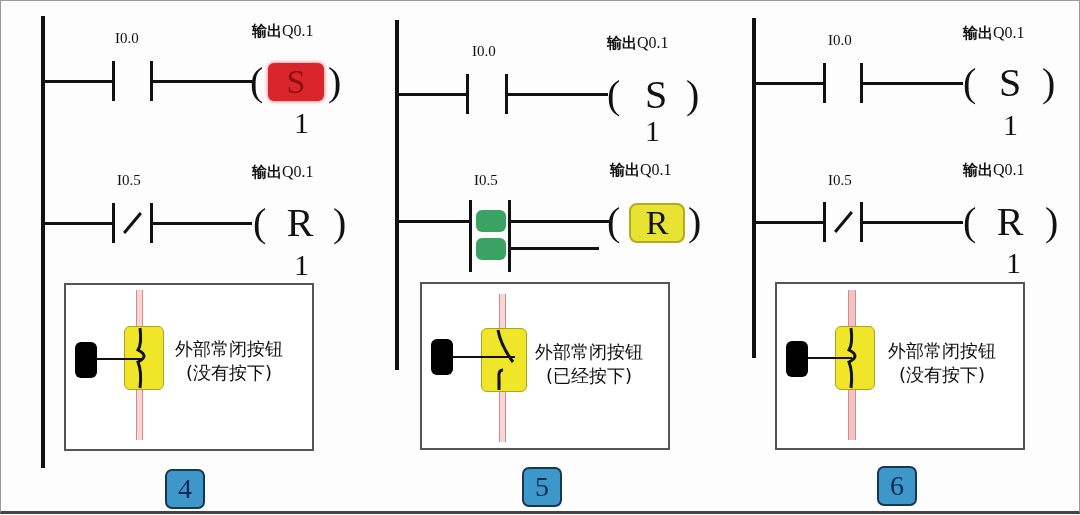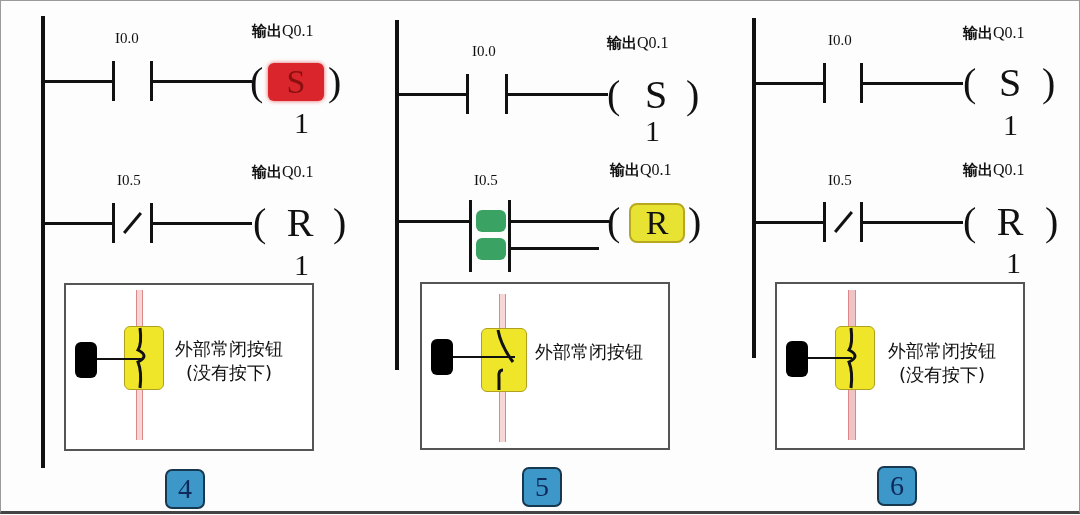--- a/index.html
+++ b/index.html
@@ -112,20 +112,21 @@
   <div class="rod" style="left:139px;top:294px;height:148px;"></div>
   <div class="btn-body" style="left:121px;top:328px;width:44px;"></div>
   <svg style="position:absolute;left:121px;top:328px;" width="44" height="64">
       <path d="M17 2 Q20 18 32 34" stroke="#111" stroke-width="3" fill="none"></path>
       <path d="M22 42 Q17 42 18 50 L18 62" stroke="#111" stroke-width="3" fill="none"></path>
     </svg>
   <div class="knob" style="left:71px;top:339px;"></div>
   <div class="stem" style="left:93px;top:356px;width:62px;"></div>
   <div class="box-text" style="left:175px;top:340px;">
     <div>外部常闭按钮</div>
+    <div>(已经按下)</div>
   </div>
   <div class="badge" style="left:162px;top:467px;">5</div>
 </div>
 
 <div class="panel" style="left:720px;width:360px;">
   <div class="rail" style="left:32px;top:18px;height:340px;"></div>
 
   <div class="label" style="left:108px;top:32px;">I0.0</div>
   <div class="wire" style="left:35px;top:82px;width:70px;"></div>
   <div class="contact-bar" style="left:103px;top:63px;"></div>

